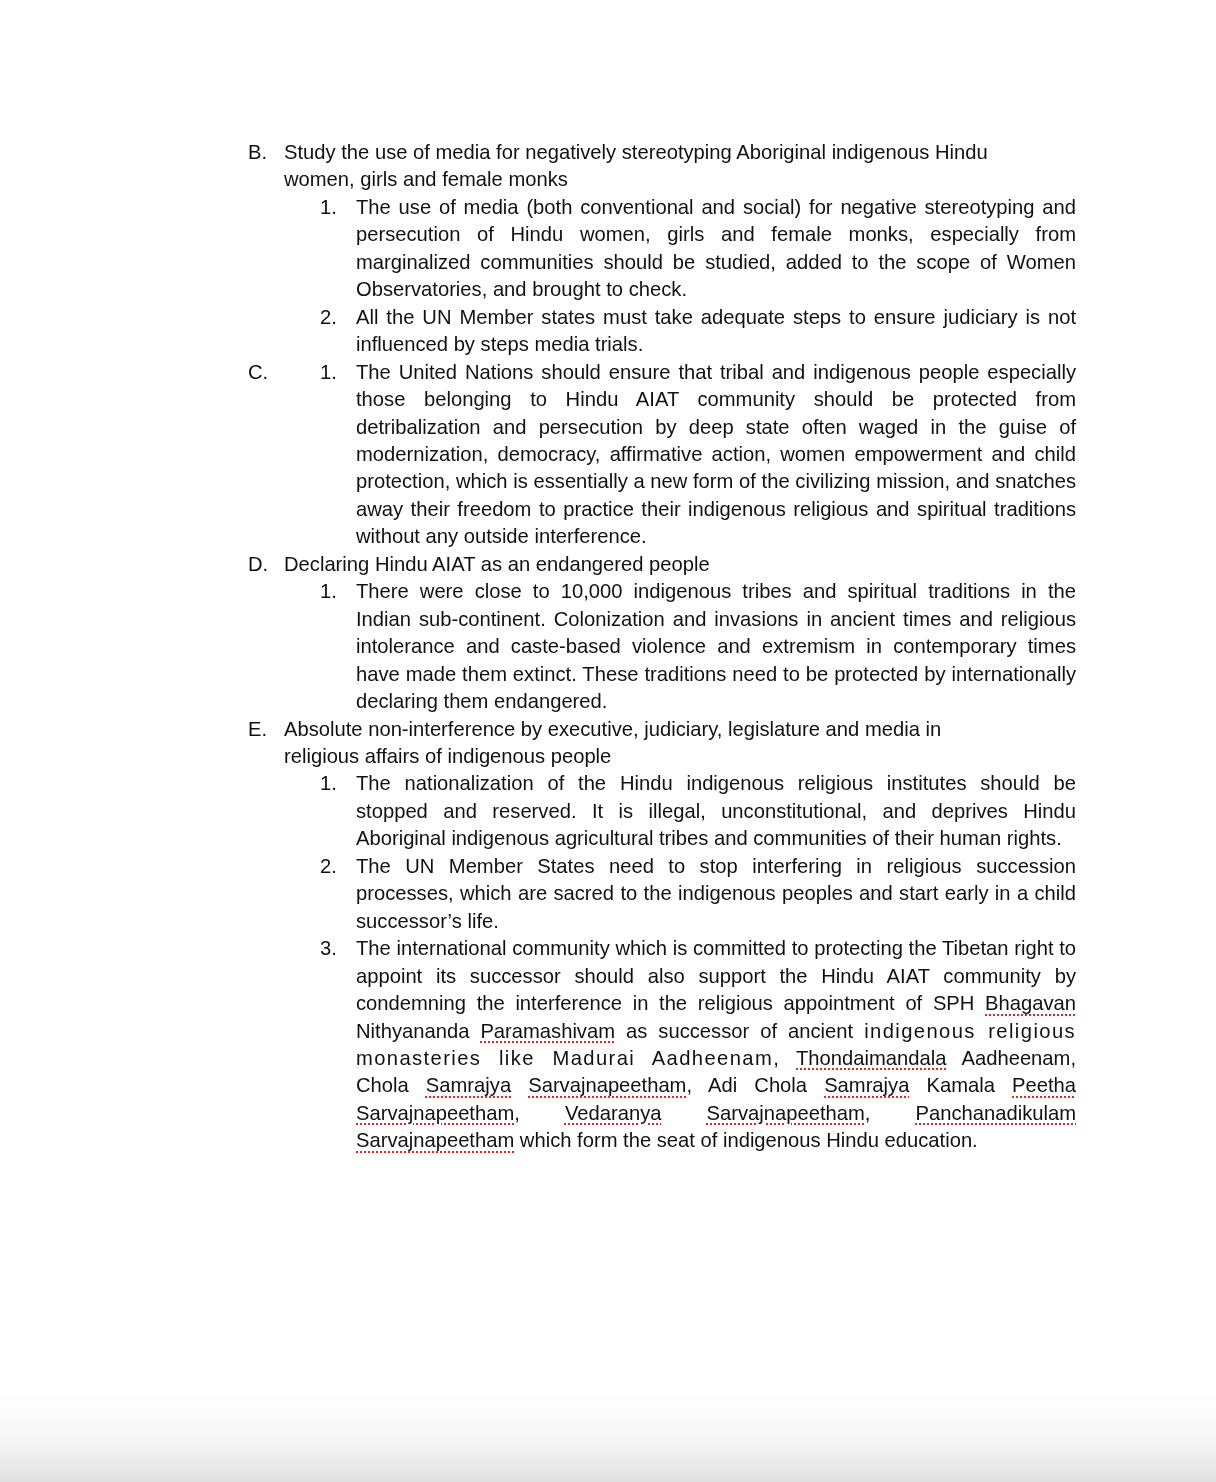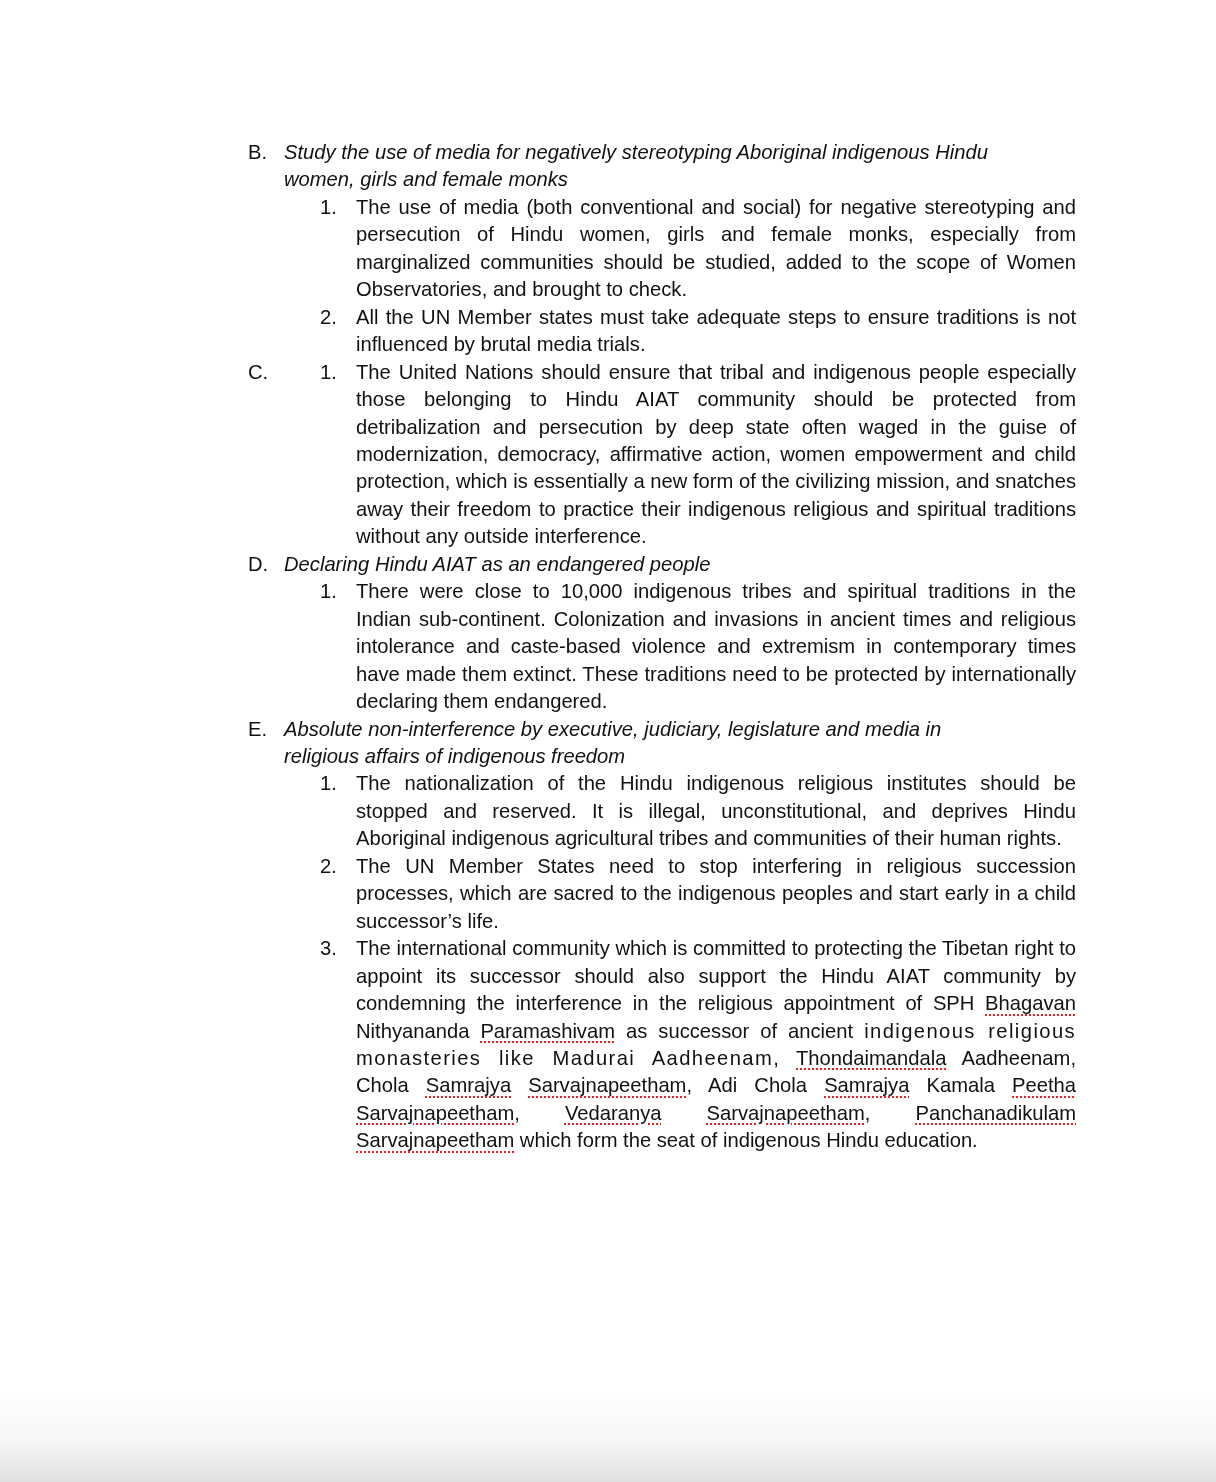--- a/index.html
+++ b/index.html
@@ -37,21 +37,20 @@
     }
     .section-label {
       position: absolute;
       left: 0;
       top: 0;
       width: 36px;
     }
     .section-title {
       display: block;
       padding-right: 60px;
-      font-style: italic;
     }
     .items {
       margin: 0;
       padding: 0;
     }
     .item {
       position: relative;
       padding-left: 72px;
     }
     .item-num {
@@ -90,21 +89,21 @@
     <div class="section">
       <span class="section-label">B.</span>
       <span class="section-title">Study the use of media for negatively stereotyping Aboriginal indigenous Hindu women, girls and female monks</span>
       <div class="items">
         <div class="item">
           <span class="item-num">1.</span>
           <span class="item-text">The use of media (both conventional and social) for negative stereotyping and persecution of Hindu women, girls and female monks, especially from marginalized communities should be studied, added to the scope of Women Observatories, and brought to check.</span>
         </div>
         <div class="item">
           <span class="item-num">2.</span>
-          <span class="item-text">All the UN Member states must take adequate steps to ensure traditions is not influenced by brutal media trials.</span>
+          <span class="item-text">All the UN Member states must take adequate steps to ensure judiciary is not influenced by steps media trials.</span>
         </div>
       </div>
     </div>
 
     <div class="section">
       <span class="section-label">C.</span>
       <div class="items">
         <div class="item">
           <span class="item-num">1.</span>
           <span class="item-text">The United Nations should ensure that tribal and indigenous people especially those belonging to Hindu AIAT community should be protected from detribalization and persecution by deep state often waged in the guise of modernization, democracy, affirmative action, women empowerment and child protection, which is essentially a new form of the civilizing mission, and snatches away their freedom to practice their indigenous religious and spiritual traditions without any outside interference.</span>
@@ -118,21 +117,21 @@
       <div class="items">
         <div class="item">
           <span class="item-num">1.</span>
           <span class="item-text">There were close to 10,000 indigenous tribes and spiritual traditions in the Indian sub-continent. Colonization and invasions in ancient times and religious intolerance and caste-based violence and extremism in contemporary times have made them extinct. These traditions need to be protected by internationally declaring them endangered.</span>
         </div>
       </div>
     </div>
 
     <div class="section">
       <span class="section-label">E.</span>
-      <span class="section-title">Absolute non-interference by executive, judiciary, legislature and media in religious affairs of indigenous freedom</span>
+      <span class="section-title">Absolute non-interference by executive, judiciary, legislature and media in religious affairs of indigenous people</span>
       <div class="items">
         <div class="item">
           <span class="item-num">1.</span>
           <span class="item-text">The nationalization of the Hindu indigenous religious institutes should be stopped and reserved. It is illegal, unconstitutional, and deprives Hindu Aboriginal indigenous agricultural tribes and communities of their human rights.</span>
         </div>
         <div class="item">
           <span class="item-num">2.</span>
           <span class="item-text">The UN Member States need to stop interfering in religious succession processes, which are sacred to the indigenous peoples and start early in a child successor’s life.</span>
         </div>
         <div class="item">

